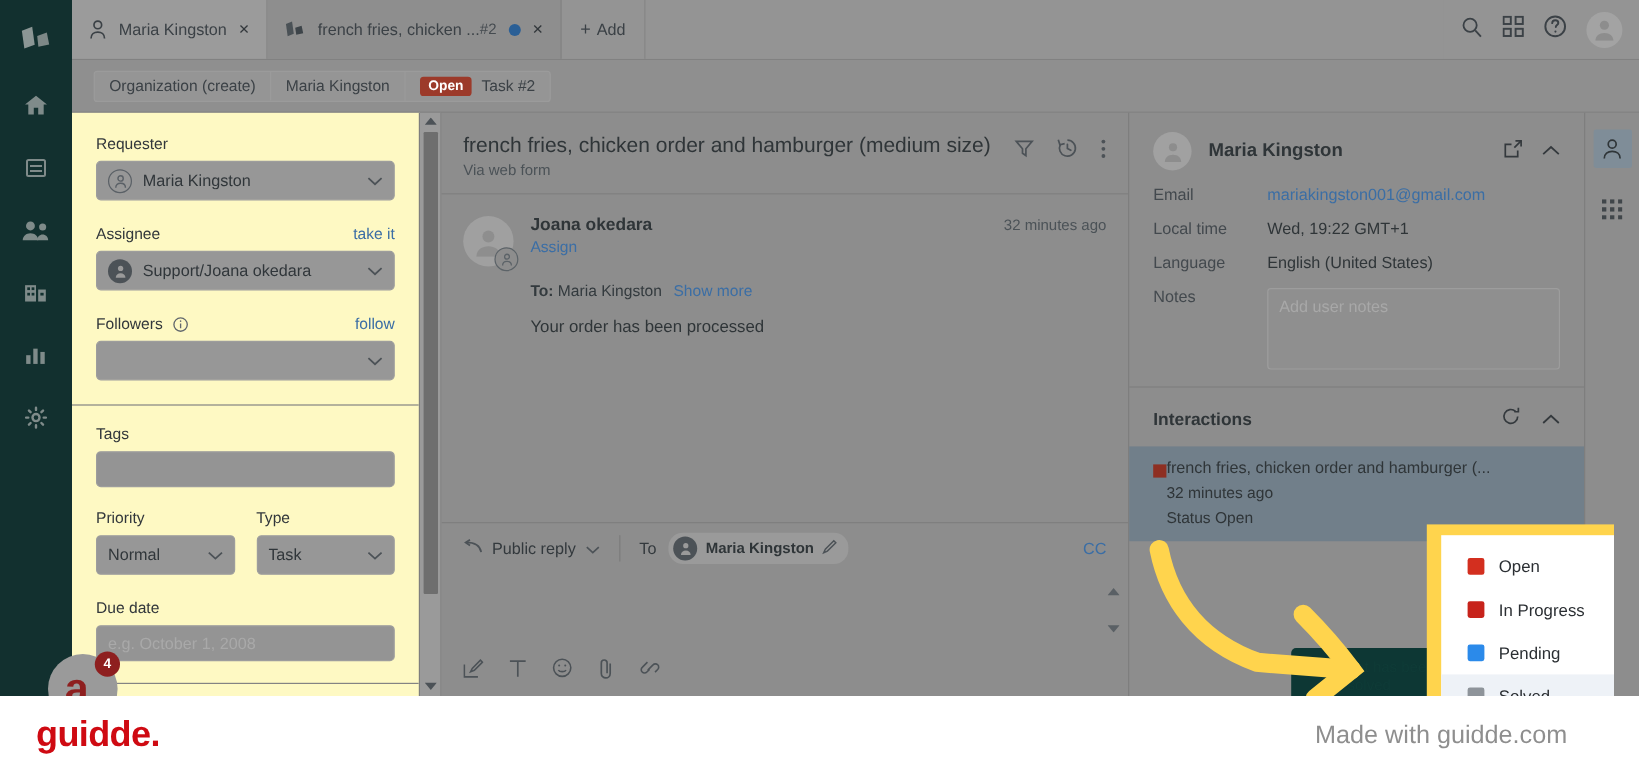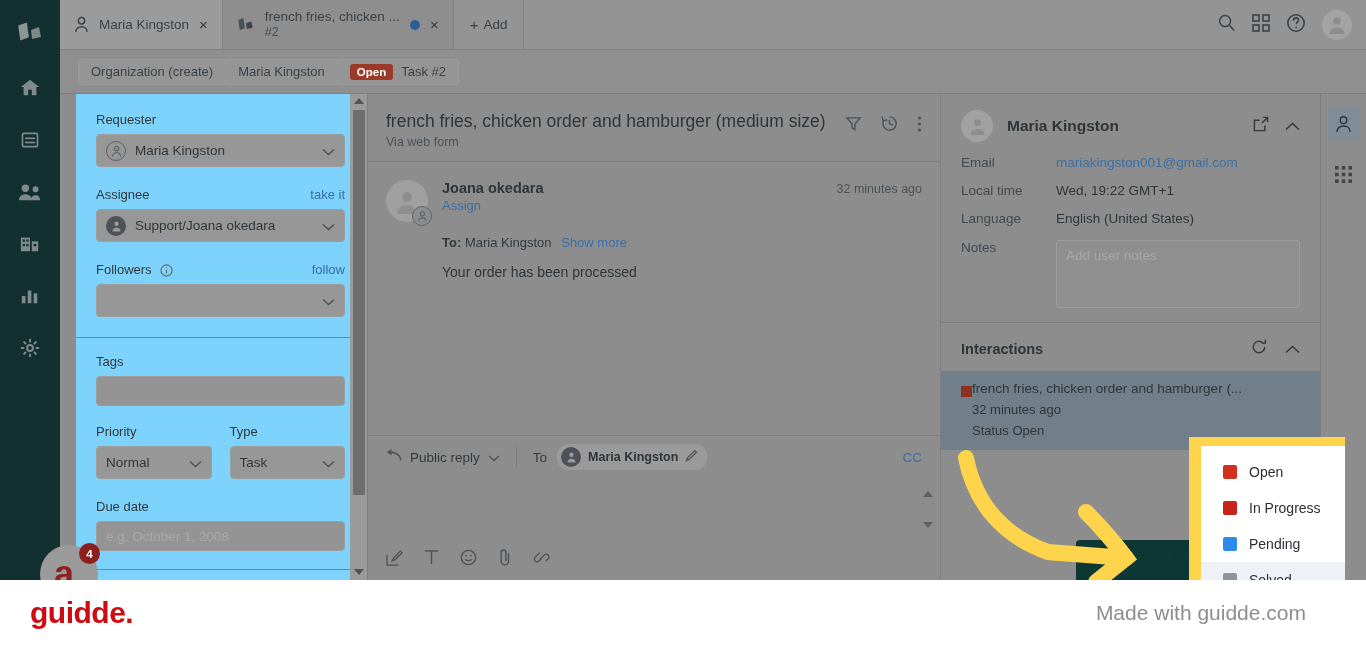--- a/index.html
+++ b/index.html
@@ -73,22 +73,22 @@
   .crumb { display:flex; align-items:center; padding: 0 12px; font-size: 13px;
     color: #3b4146; border-right: 1px solid #9b9b9b; cursor: pointer; }
   .crumb:last-child { border-right: none; gap: 8px; }
   .crumb-badge {
     background: #9c3a2a; color: #fff; font-size: 11.5px; font-weight: 600;
     padding: 2px 7px; border-radius: 3px;
   }
 
   
   .col-left {
-    position: absolute; left: 76px; top: 94px; width: 290px; bottom: 65px;
-    background: #7dd3fc; border-right: 1px solid #7e7e7e;
+    position: absolute; left: 60px; top: 94px; width: 290px; bottom: 65px;
+    background: #fef9c3; border-right: 1px solid #7e7e7e;
     padding: 18px 20px 0 20px;
     overflow: hidden;
   }
   .scrollbar-v {
     position: absolute; left: 350px; top: 94px; width: 18px; bottom: 65px;
     background: #9a9a9a; border-right: 1px solid #7e7e7e;
   }
   .sb-arrow { height: 14px; display:flex; align-items:center; justify-content:center; }
   .sb-thumb {
     position:absolute; left: 3px; top: 16px; width: 12px; height: 385px;
@@ -341,21 +341,21 @@
       <span class="tab-label">Maria Kingston</span>
       <span class="tab-close">×</span>
     </div>
     <div class="tab active">
       <span class="tab-icon">
         <svg width="18" height="16" viewBox="0 0 20 18">
           <path d="M2 3 L8 1.5 L8 13 L2 14.5 Z" fill="#4a5156" transform="rotate(-8 5 8)"></path>
           <path d="M10 7 L16 5 L17.5 12 L11 13.5 Z" fill="#3d4449"></path>
         </svg>
       </span>
-      <span style="display:flex;flex-direction:column;justify-content:center;">
+      <span style="display:flex;justify-content:center;">
         <span class="tab-label">french fries, chicken ...</span>
         <span class="tab-sub">#2</span>
       </span>
       <span class="tab-dot"></span>
       <span class="tab-close">×</span>
     </div>
     <div class="tab-add">
       <span style="font-size:15px;">+</span>
       <span>Add</span>
     </div>

